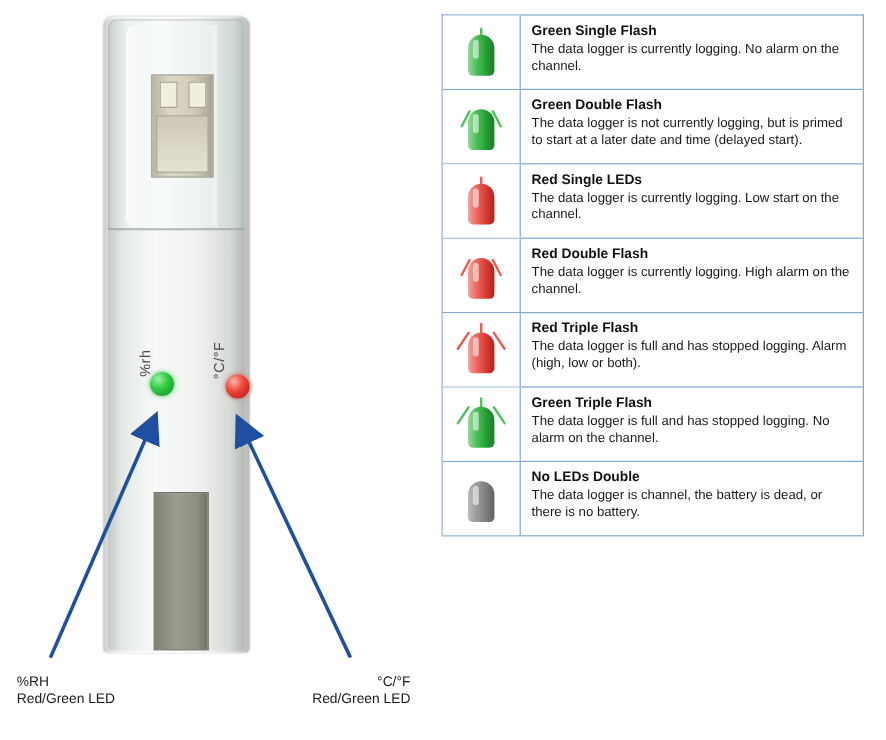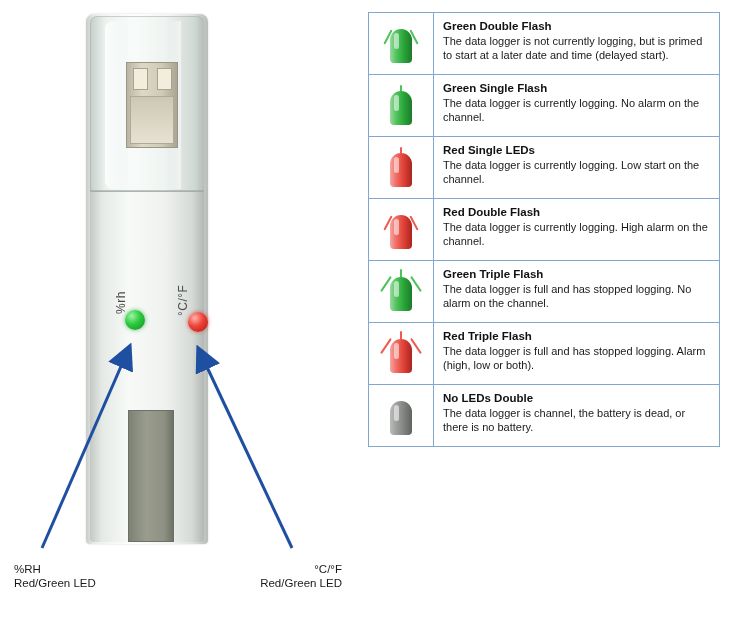--- a/index.html
+++ b/index.html
@@ -311,51 +311,51 @@
     <div>°C/°F</div>
     <div>Red/Green LED</div>
   </div>
 </div>
 
 <div id="led-table">
 
   <div class="row">
     <div class="icon-cell">
       <div class="bulb-wrap">
+        <div class="flash g" style="left:31px; top:10px; height:16px;"></div>
+        <div class="bulb green">
+            <div class="hl"></div>
+          </div>
+      </div>
+    </div>
+    <div class="text-cell">
+      <p class="title">Green Single Flash</p>
+      <p class="desc">The data logger is currently logging. No alarm on the channel.</p>
+    </div>
+  </div>
+
+  <div class="row">
+    <div class="icon-cell">
+      <div class="bulb-wrap">
         <div class="flash g" style="left:18px; top:16px; height:16px; transform:rotate(28deg);"></div>
         <div class="flash g" style="left:44px; top:16px; height:16px; transform:rotate(-28deg);"></div>
         <div class="bulb green">
             <div class="hl"></div>
           </div>
       </div>
     </div>
     <div class="text-cell">
       <p class="title">Green Double Flash</p>
       <p class="desc">The data logger is not currently logging, but is primed to start at a later date and time (delayed start).</p>
     </div>
   </div>
 
   <div class="row">
     <div class="icon-cell">
       <div class="bulb-wrap">
-        <div class="flash g" style="left:31px; top:10px; height:16px;"></div>
-        <div class="bulb green">
-            <div class="hl"></div>
-          </div>
-      </div>
-    </div>
-    <div class="text-cell">
-      <p class="title">Green Single Flash</p>
-      <p class="desc">The data logger is currently logging. No alarm on the channel.</p>
-    </div>
-  </div>
-
-  <div class="row">
-    <div class="icon-cell">
-      <div class="bulb-wrap">
         <div class="flash r" style="left:31px; top:10px; height:16px;"></div>
         <div class="bulb red">
             <div class="hl"></div>
           </div>
       </div>
     </div>
     <div class="text-cell">
       <p class="title">Red Single LEDs</p>
       <p class="desc">The data logger is currently logging. Low start on the channel.</p>
     </div>
@@ -367,20 +367,37 @@
         <div class="flash r" style="left:18px; top:16px; height:16px; transform:rotate(28deg);"></div>
         <div class="flash r" style="left:44px; top:16px; height:16px; transform:rotate(-28deg);"></div>
         <div class="bulb red">
             <div class="hl"></div>
           </div>
       </div>
     </div>
     <div class="text-cell">
       <p class="title">Red Double Flash</p>
       <p class="desc">The data logger is currently logging. High alarm on the channel.</p>
+    </div>
+  </div>
+
+  <div class="row">
+    <div class="icon-cell">
+      <div class="bulb-wrap">
+        <div class="flash r" style="left:16px; top:14px; height:18px; transform:rotate(34deg);"></div>
+        <div class="flash r" style="left:31px; top:8px; height:18px;"></div>
+        <div class="flash r" style="left:46px; top:14px; height:18px; transform:rotate(-34deg);"></div>
+        <div class="bulb red">
+            <div class="hl"></div>
+          </div>
+      </div>
+    </div>
+    <div class="text-cell">
+      <p class="title">Red Triple Flash</p>
+      <p class="desc">The data logger is full and has stopped logging. Alarm (high, low or both).</p>
     </div>
   </div>
 
   <div class="row">
     <div class="icon-cell">
       <div class="bulb-wrap">
         <div class="flash g" style="left:16px; top:14px; height:18px; transform:rotate(34deg);"></div>
         <div class="flash g" style="left:31px; top:8px; height:18px;"></div>
         <div class="flash g" style="left:46px; top:14px; height:18px; transform:rotate(-34deg);"></div>
         <div class="bulb green">
@@ -390,37 +407,20 @@
     </div>
     <div class="text-cell">
       <p class="title">Green Triple Flash</p>
       <p class="desc">The data logger is full and has stopped logging. No alarm on the channel.</p>
     </div>
   </div>
 
   <div class="row">
     <div class="icon-cell">
       <div class="bulb-wrap">
-        <div class="flash r" style="left:16px; top:14px; height:18px; transform:rotate(34deg);"></div>
-        <div class="flash r" style="left:31px; top:8px; height:18px;"></div>
-        <div class="flash r" style="left:46px; top:14px; height:18px; transform:rotate(-34deg);"></div>
-        <div class="bulb red">
-            <div class="hl"></div>
-          </div>
-      </div>
-    </div>
-    <div class="text-cell">
-      <p class="title">Red Triple Flash</p>
-      <p class="desc">The data logger is full and has stopped logging. Alarm (high, low or both).</p>
-    </div>
-  </div>
-
-  <div class="row">
-    <div class="icon-cell">
-      <div class="bulb-wrap">
         <div class="bulb grey">
             <div class="hl"></div>
           </div>
       </div>
     </div>
     <div class="text-cell">
       <p class="title">No LEDs Double</p>
       <p class="desc">The data logger is channel, the battery is dead, or there is no battery.</p>
     </div>
   </div>

